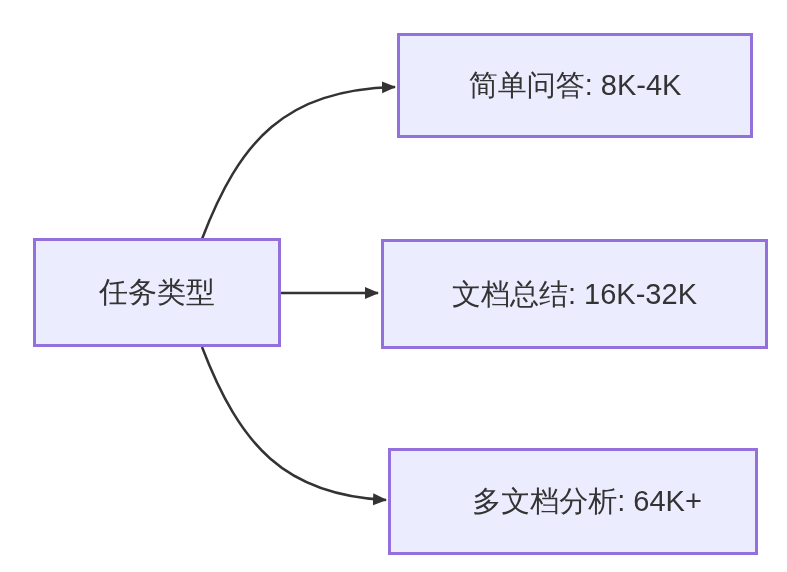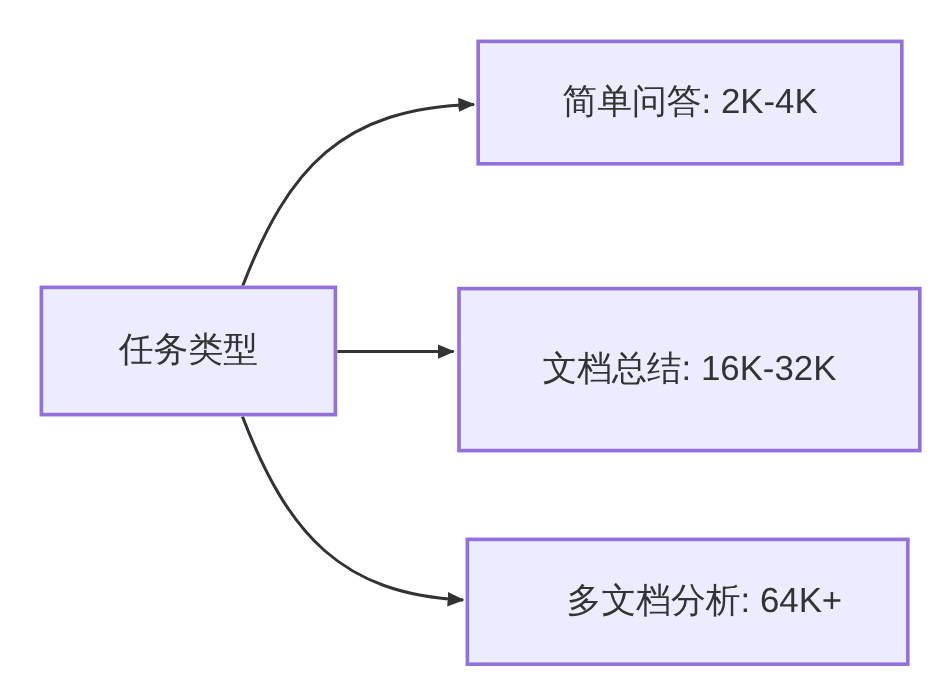--- a/index.html
+++ b/index.html
@@ -38,21 +38,21 @@
     align-items: center;
     justify-content: center;
     color: var(--text);
     font-size: 29px;
     line-height: 1.2;
     white-space: nowrap;
     text-align: center;
   }
   .node-root    { left: 33px;  top: 238px; width: 248px; height: 109px; text-align: center; }
   .node-branch0 { left: 397px; top: 33px;  width: 356px; height: 105px; }
-  .node-branch1 { left: 381px; top: 239px; width: 387px; height: 138px; }
+  .node-branch1 { left: 381px; top: 239px; width: 387px; height: 110px; }
   .node-branch2 { left: 388px; top: 448px; width: 370px; height: 107px; padding-left: 28px; }
   .edge-path {
     fill: none;
     stroke: var(--edge-line);
     stroke-width: 2.5px;
   }
 </style>
 </head>
 <body>
 
@@ -67,21 +67,21 @@
     <path class="edge-path" d="M202,239 C240,140 285,90 395,87" marker-end="url(#arrowhead)"></path>
     <path class="edge-path" d="M281,293 L378,293" marker-end="url(#arrowhead)"></path>
     <path class="edge-path" d="M202,347 C240,446 285,495 386,500" marker-end="url(#arrowhead)"></path>
   </svg>
 
   <div class="node node-root">
     <span>任务类型</span>
   </div>
 
   <div class="node node-branch0">
-    <span>简单问答: 2K-4K</span>
+    <span>简单问答: 8K-4K</span>
   </div>
 
   <div class="node node-branch1">
     <span>文档总结: 16K-32K</span>
   </div>
 
   <div class="node node-branch2">
     <span>多文档分析: 64K+</span>
   </div>
 

